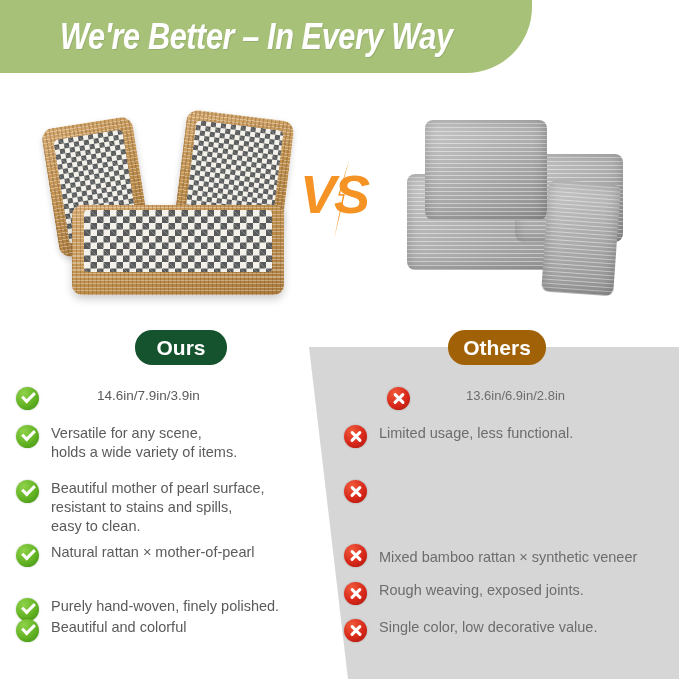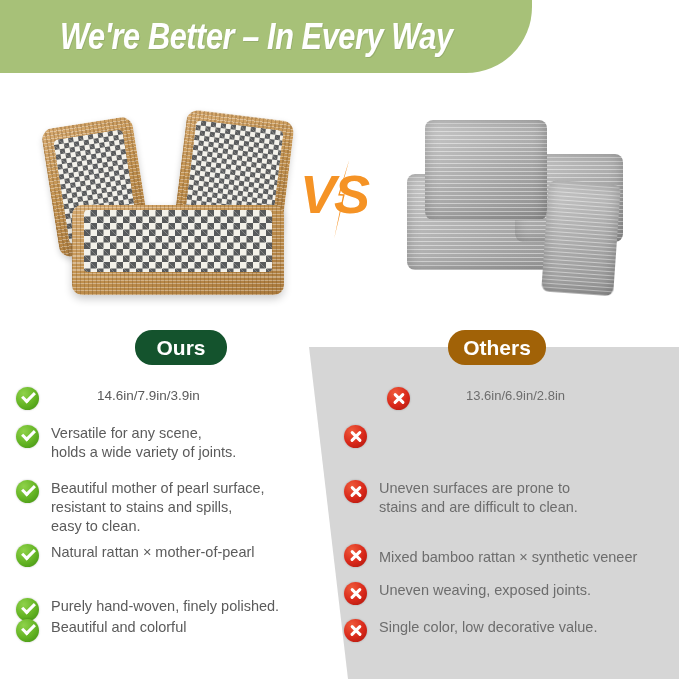--- a/index.html
+++ b/index.html
@@ -195,21 +195,21 @@
   <div class="pill pill-others">Others</div>
 
   <div class="list list-left">
     <div class="row" style="top:4px;">
       <div class="icon icon-check"></div>
       <div class="rowtext spec">14.6in/7.9in/3.9in</div>
     </div>
     <div class="row" style="top:42px;">
       <div class="icon icon-check"></div>
       <div class="rowtext">Versatile for any scene,
-holds a wide variety of joints.</div>
+holds a wide variety of items.</div>
     </div>
     <div class="row" style="top:97px;">
       <div class="icon icon-check"></div>
       <div class="rowtext">Beautiful mother of pearl surface,
 resistant to stains and spills,
 easy to clean.</div>
     </div>
     <div class="row" style="top:161px;justify-content:flex-end;">
       <div class="icon icon-check"></div>
       <div class="rowtext">Natural rattan × mother-of-pearl</div>
@@ -224,33 +224,32 @@
     </div>
   </div>
 
   <div class="list list-right">
     <div class="row" style="top:4px;padding-left:43px;">
       <div class="icon icon-x"></div>
       <div class="rowtext spec-r">13.6in/6.9in/2.8in</div>
     </div>
     <div class="row" style="top:42px;">
       <div class="icon icon-x"></div>
+      <div class="rowtext dim">Limited usage, less functional.</div>
     </div>
     <div class="row" style="top:97px;">
       <div class="icon icon-x"></div>
-      <div class="rowtext dim">Uneven surfaces are prone to
-stains and are difficult to clean.</div>
     </div>
     <div class="row" style="top:161px;align-items:flex-end;">
       <div class="icon icon-x"></div>
       <div class="rowtext dim">Mixed bamboo rattan × synthetic veneer</div>
     </div>
     <div class="row" style="top:199px;">
       <div class="icon icon-x"></div>
-      <div class="rowtext dim">Uneven weaving, exposed joints.</div>
+      <div class="rowtext dim">Rough weaving, exposed joints.</div>
     </div>
     <div class="row" style="top:236px;">
       <div class="icon icon-x"></div>
       <div class="rowtext dim">Single color, low decorative value.</div>
     </div>
   </div>
 
 </div>
 
 </body></html>

